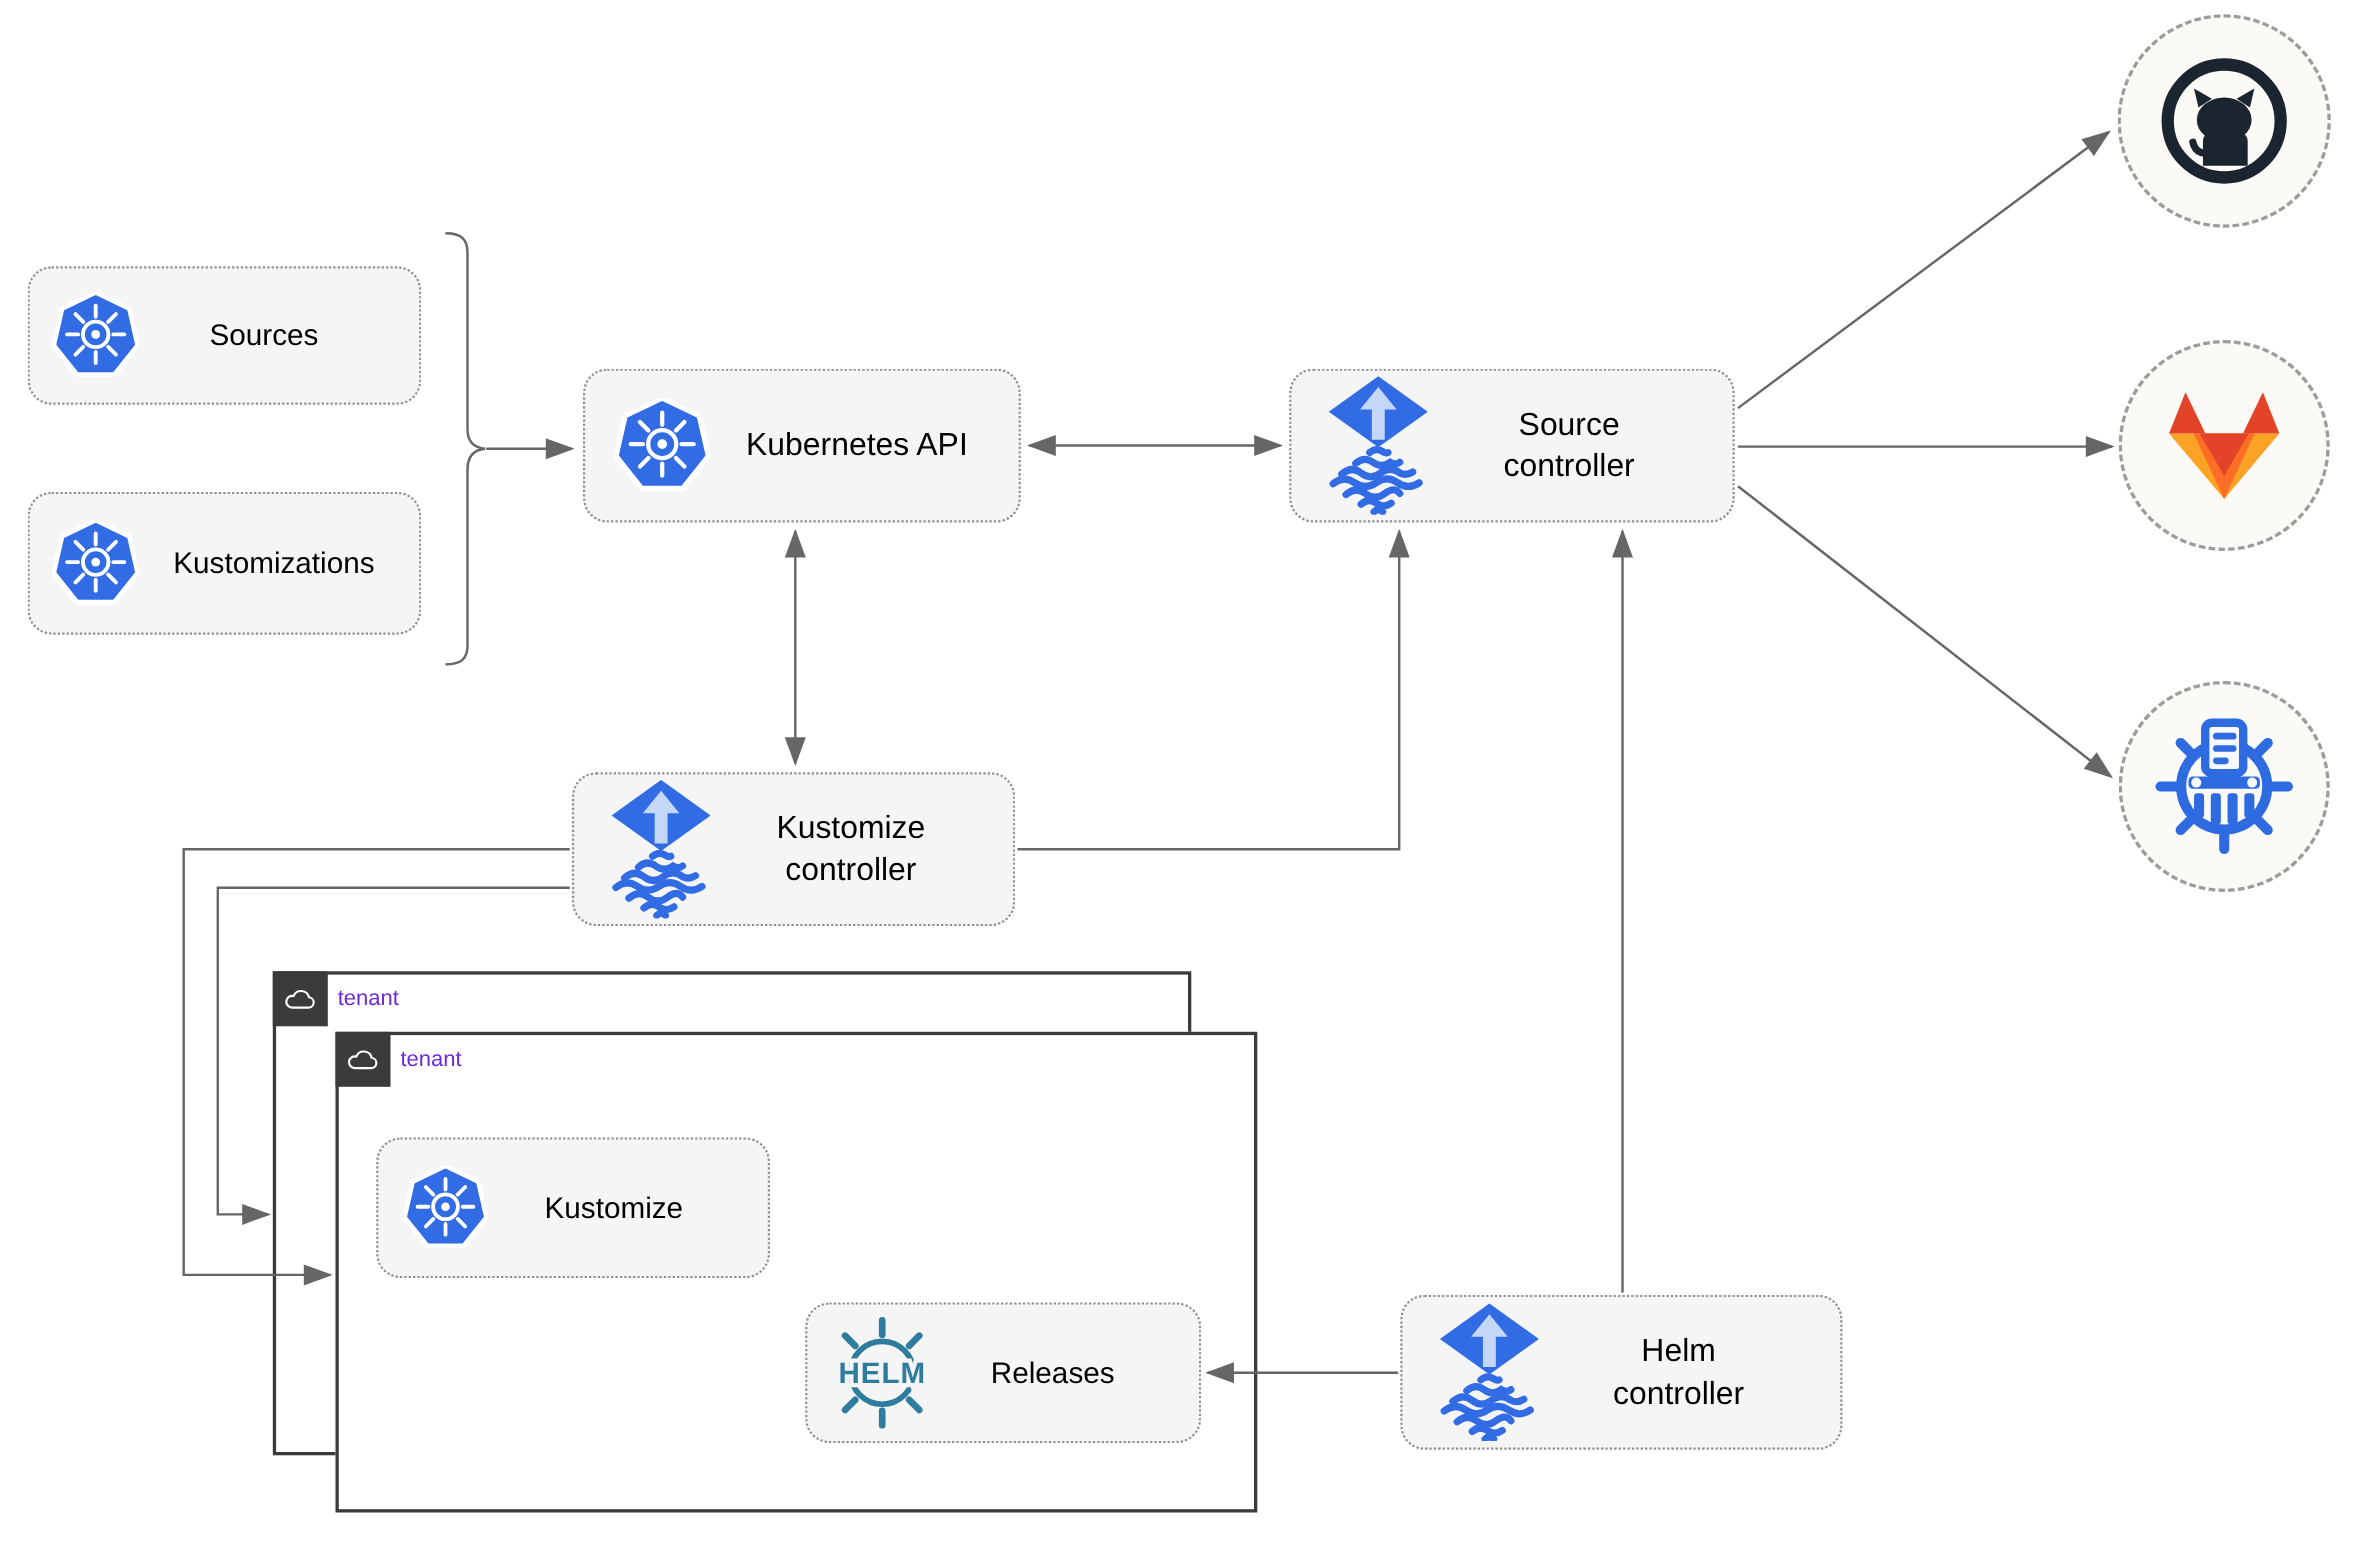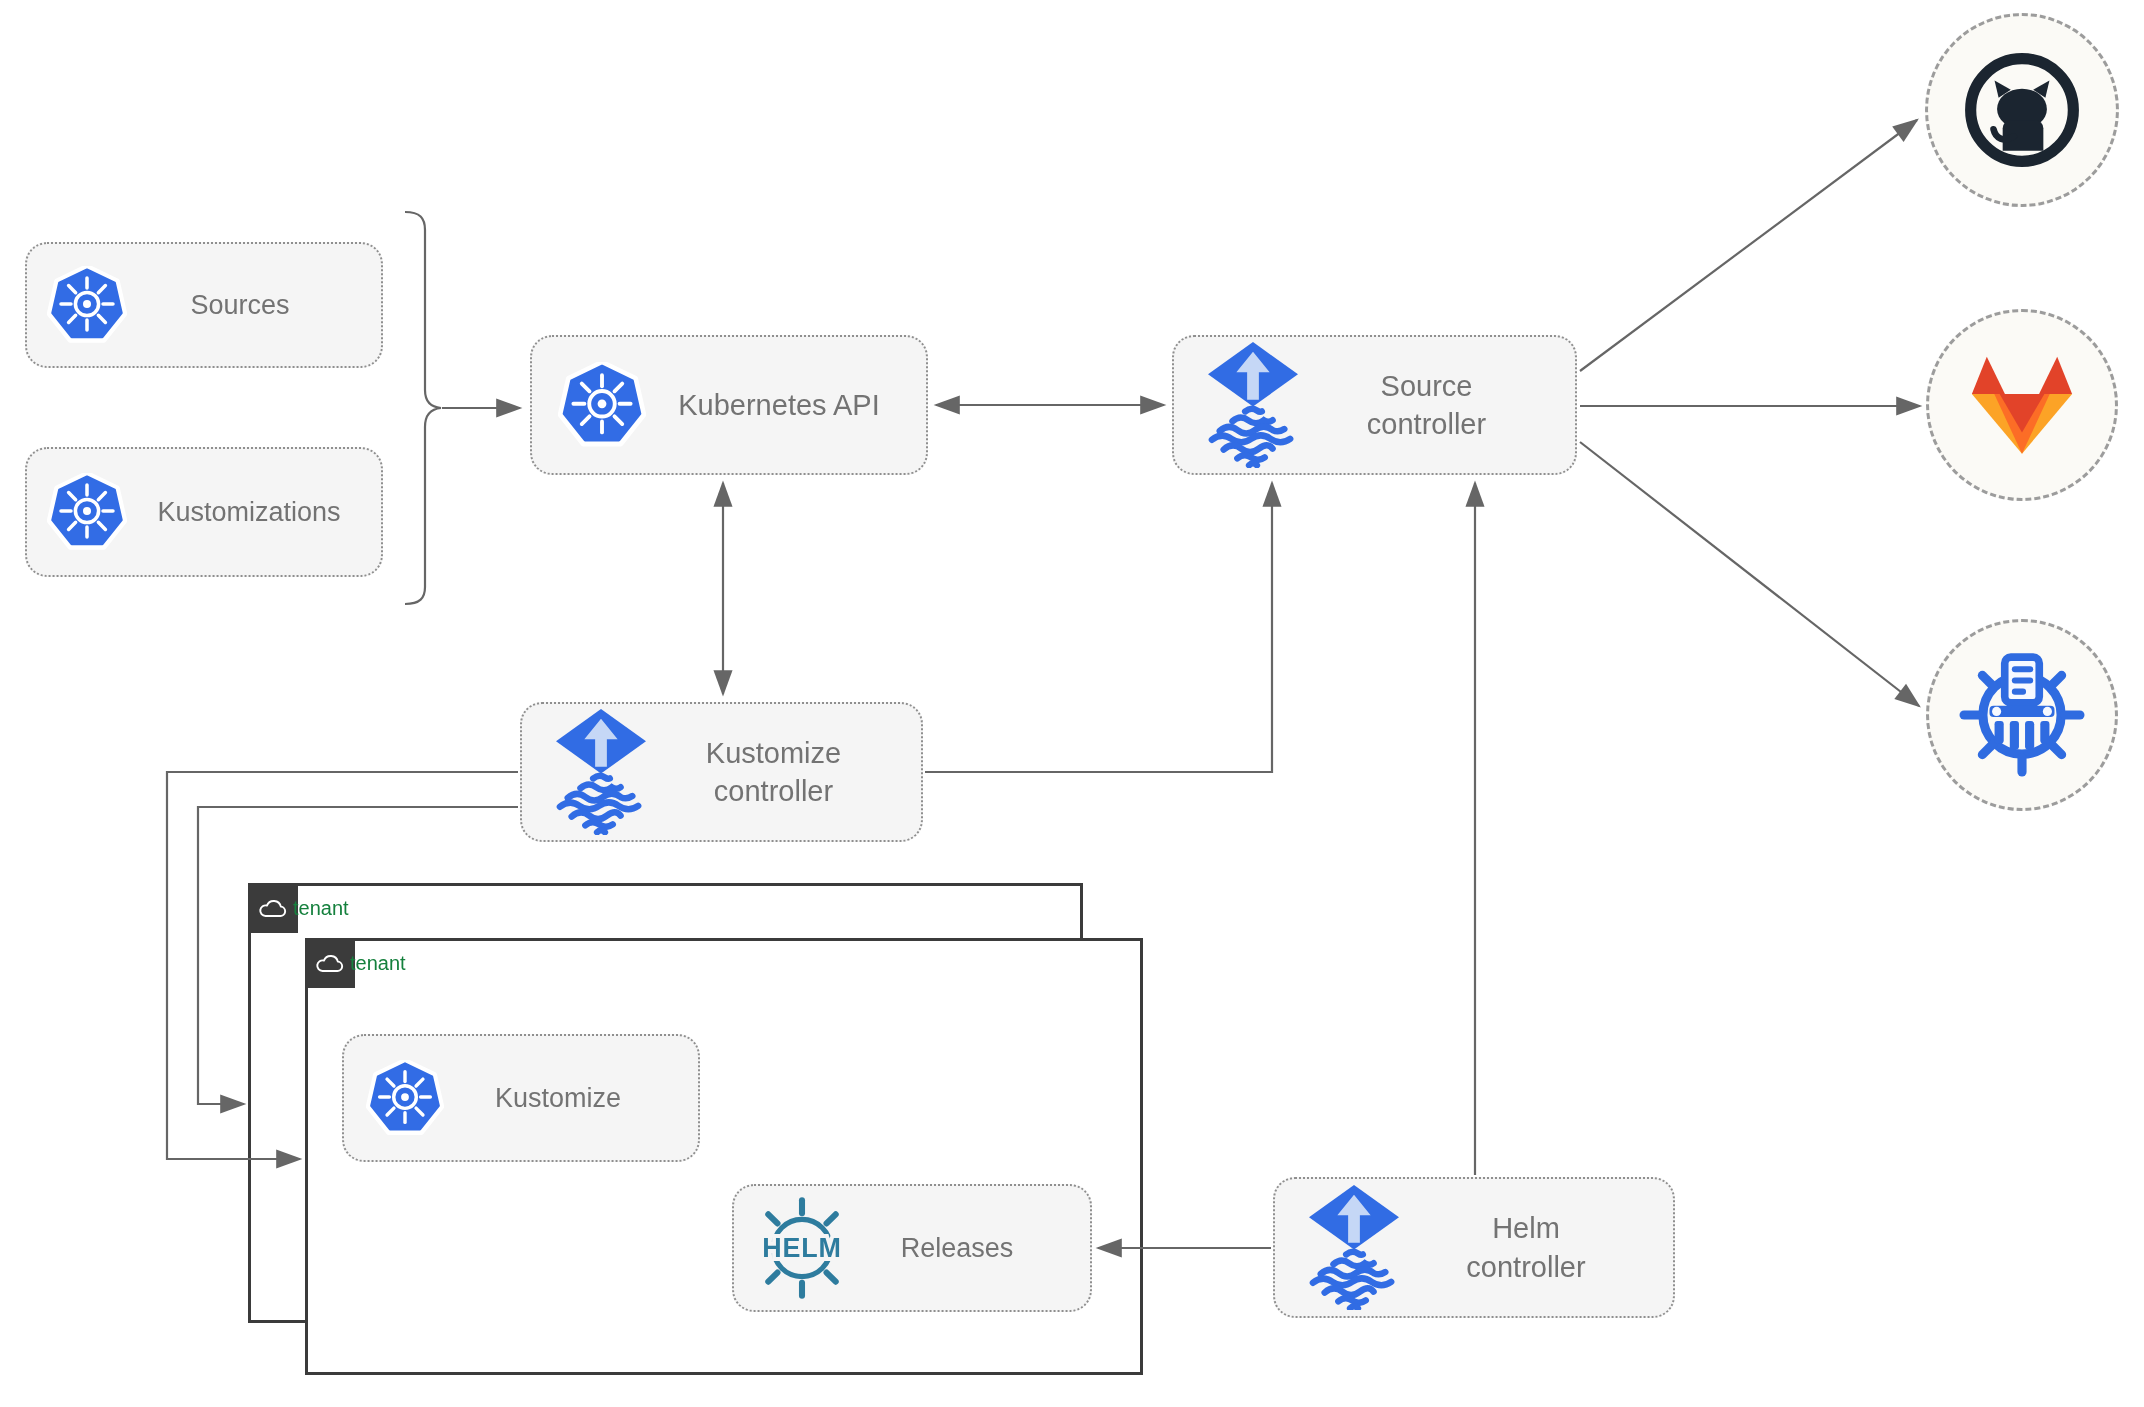--- a/index.html
+++ b/index.html
@@ -7,31 +7,31 @@
   .canvas {
     position:relative; width:2144px; height:1407px; background:#fff;
     font-family:"Liberation Sans", sans-serif; overflow:hidden;
   }
   .node {
     position:absolute; background:#f5f5f5;
     border:2px dotted #8f8f8f; border-radius:22px;
     display:flex; align-items:center; z-index:3;
   }
   .node .icon { display:flex; align-items:center; justify-content:center; flex:0 0 auto; }
-  .node .label { flex:1; text-align:center; color:#737373; white-space:pre-line; }
+  .node .label { flex:1; text-align:center; color:#000000; white-space:pre-line; }
   .fs-big   { font-size:29px; line-height:1.32; }
   .fs-small { font-size:27px; }
   .tenant { position:absolute; background:#fff; border:3px solid #3b3b3b; }
   .tenant .tab {
     position:absolute; top:-3px; left:-3px; width:50px; height:50px;
     background:#3b3b3b; display:flex; align-items:center; justify-content:center;
   }
   .tenant .tlabel {
-    position:absolute; top:-3px; left:42px; height:50px;
-    display:flex; align-items:center; font-size:20px; color:#15803d;
+    position:absolute; top:-3px; left:56px; height:50px;
+    display:flex; align-items:center; font-size:20px; color:#6d28d9;
   }
   .remote {
     position:absolute; border-radius:50%;
     border:3px dashed #9c9c9c; background:#fbfaf6;
     display:flex; align-items:center; justify-content:center; z-index:2;
   }
   .connectors { position:absolute; left:0; top:0; z-index:6; pointer-events:none; }
   .iconbox { display:block; }
 </style>
 </head>

